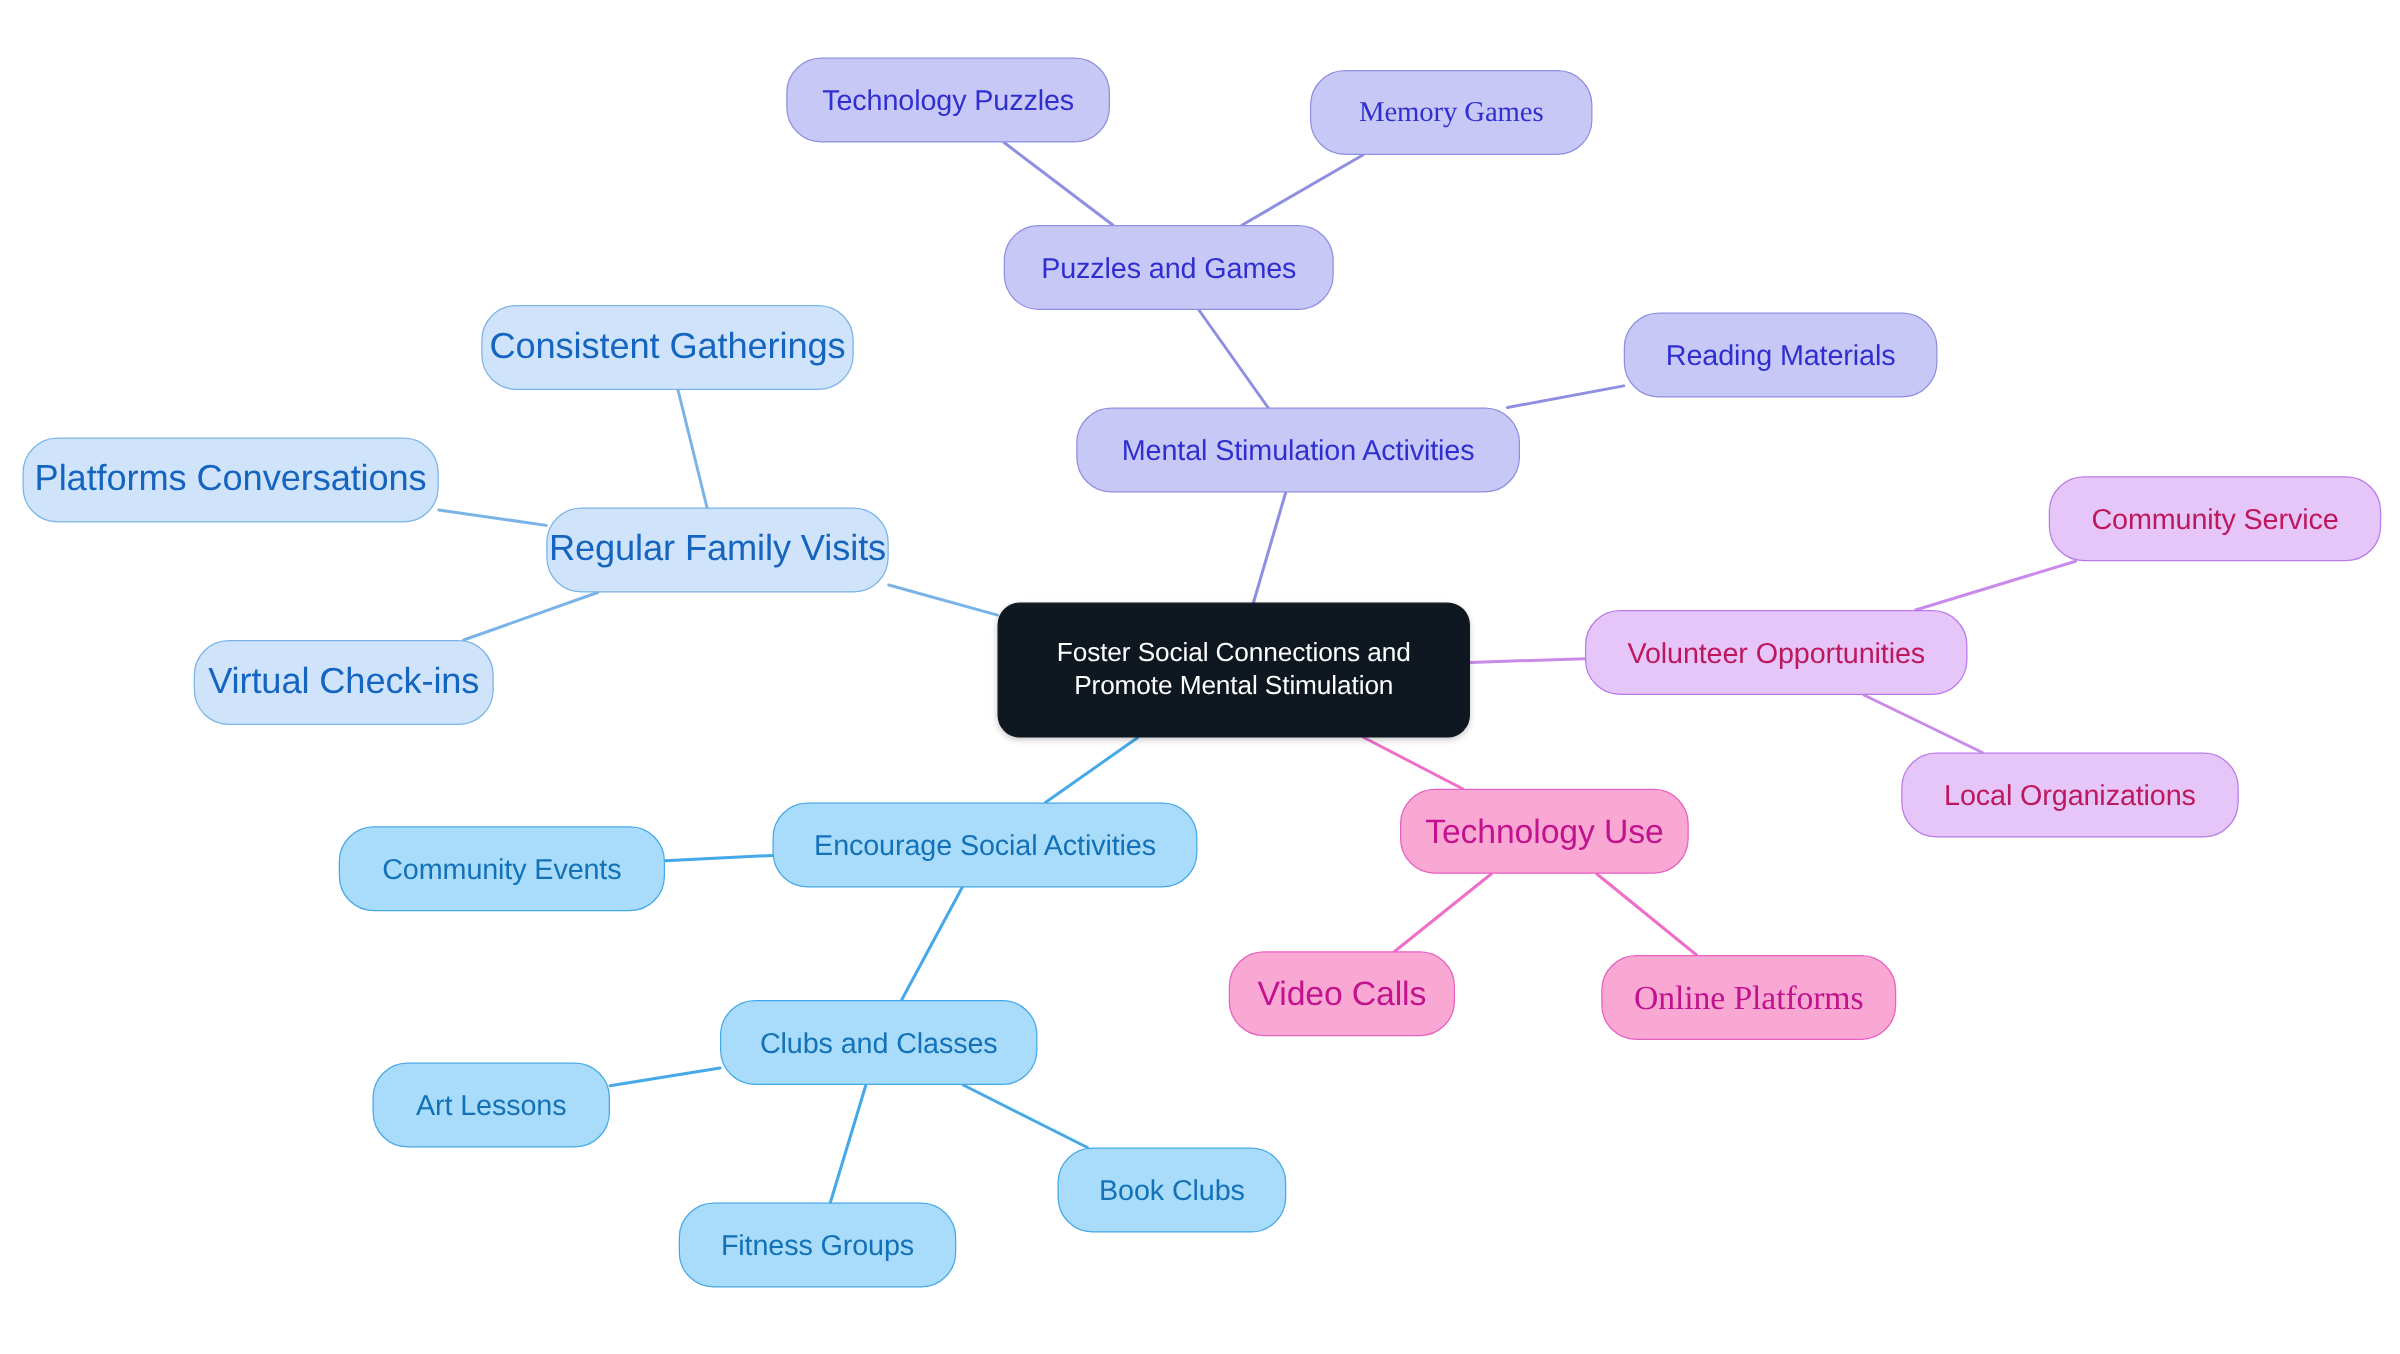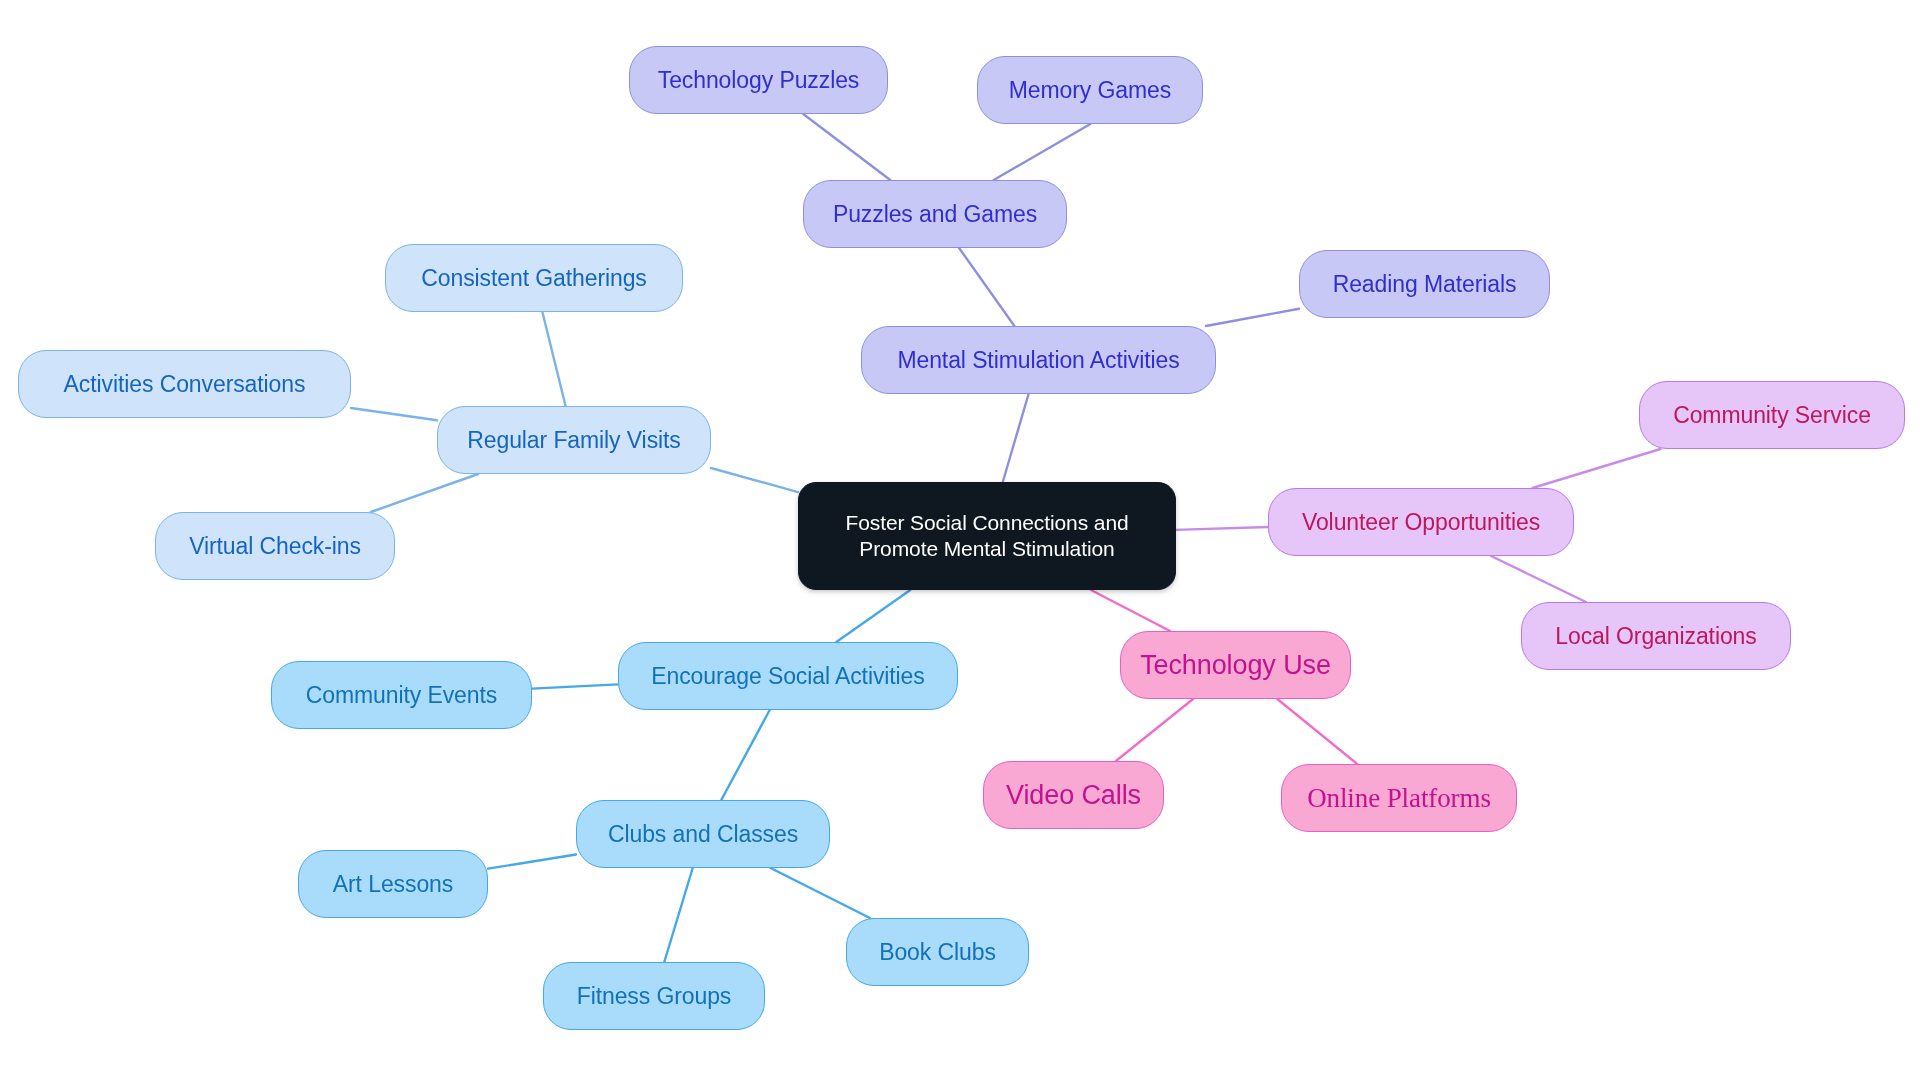--- a/index.html
+++ b/index.html
@@ -46,21 +46,21 @@
     border-radius: 18px;
     font-size: 21px;
     box-shadow: 0 2px 5px rgba(0,0,0,0.22);
     padding: 0 16px;
   }
   .node-lblue {
     background: #cfe4fa;
     border-color: #7ab3e8;
     color: #1565c0;
     border-radius: 28px;
-    font-size: 23px;
+    font-size: 29px;
   }
   .node-purple {
     background: #c8c8f6;
     border-color: #8f8fe2;
     color: #2f2fd0;
     border-radius: 28px;
     font-size: 23px;
   }
   .node-cyan {
     background: #a9dcfb;
@@ -108,27 +108,27 @@
       <line x1="1193.1307692307691" y1="699" x2="1115.8692307692309" y2="761" stroke="#f06ec8" stroke-width="2.4" stroke-linecap="round"></line>
       <line x1="1277.296992481203" y1="699" x2="1357.203007518797" y2="764" stroke="#f06ec8" stroke-width="2.4" stroke-linecap="round"></line>
       <line x1="1176" y1="529.9032258064516" x2="1268" y2="526.9354838709677" stroke="#c98ae9" stroke-width="2.4" stroke-linecap="round"></line>
       <line x1="1532.5327102803737" y1="488" x2="1660.4672897196263" y2="449" stroke="#c98ae9" stroke-width="2.4" stroke-linecap="round"></line>
       <line x1="1491.0877192982457" y1="556" x2="1585.9122807017543" y2="602" stroke="#c98ae9" stroke-width="2.4" stroke-linecap="round"></line>
     </svg>
   <div id="node-layer">
       <div class="node node-root" style="left: 798px; top: 482px; width: 378px; height: 108px;">Foster Social Connections and
 Promote Mental Stimulation</div>
       <div class="node node-lblue" style="left: 437px; top: 406px; width: 274px; height: 68px;">Regular Family Visits</div>
-      <div class="node node-lblue" style="left: 18px; top: 350px; width: 333px; height: 68px;">Activities Conversations</div>
+      <div class="node node-lblue" style="left: 18px; top: 350px; width: 333px; height: 68px;">Platforms Conversations</div>
       <div class="node node-lblue" style="left: 385px; top: 244px; width: 298px; height: 68px;">Consistent Gatherings</div>
       <div class="node node-lblue" style="left: 155px; top: 512px; width: 240px; height: 68px;">Virtual Check-ins</div>
       <div class="node node-purple" style="left: 861px; top: 326px; width: 355px; height: 68px;">Mental Stimulation Activities</div>
       <div class="node node-purple" style="left: 803px; top: 180px; width: 264px; height: 68px;">Puzzles and Games</div>
       <div class="node node-purple" style="left: 629px; top: 46px; width: 259px; height: 68px;">Technology Puzzles</div>
-      <div class="node node-purple" style="left: 977px; top: 56px; width: 226px; height: 68px;">Memory Games</div>
+      <div class="node node-purple" style="left: 1048px; top: 56px; width: 226px; height: 68px; font-family: Liberation Serif, serif;">Memory Games</div>
       <div class="node node-purple" style="left: 1299px; top: 250px; width: 251px; height: 68px;">Reading Materials</div>
       <div class="node node-cyan" style="left: 618px; top: 642px; width: 340px; height: 68px;">Encourage Social Activities</div>
       <div class="node node-cyan" style="left: 271px; top: 661px; width: 261px; height: 68px;">Community Events</div>
       <div class="node node-cyan" style="left: 576px; top: 800px; width: 254px; height: 68px;">Clubs and Classes</div>
       <div class="node node-cyan" style="left: 298px; top: 850px; width: 190px; height: 68px;">Art Lessons</div>
       <div class="node node-cyan" style="left: 543px; top: 962px; width: 222px; height: 68px;">Fitness Groups</div>
       <div class="node node-cyan" style="left: 846px; top: 918px; width: 183px; height: 68px;">Book Clubs</div>
       <div class="node node-pink" style="left: 1120px; top: 631px; width: 231px; height: 68px;">Technology Use</div>
       <div class="node node-pink" style="left: 983px; top: 761px; width: 181px; height: 68px;">Video Calls</div>
       <div class="node node-pink" style="left: 1281px; top: 764px; width: 236px; height: 68px; font-family: Liberation Serif, serif;">Online Platforms</div>

